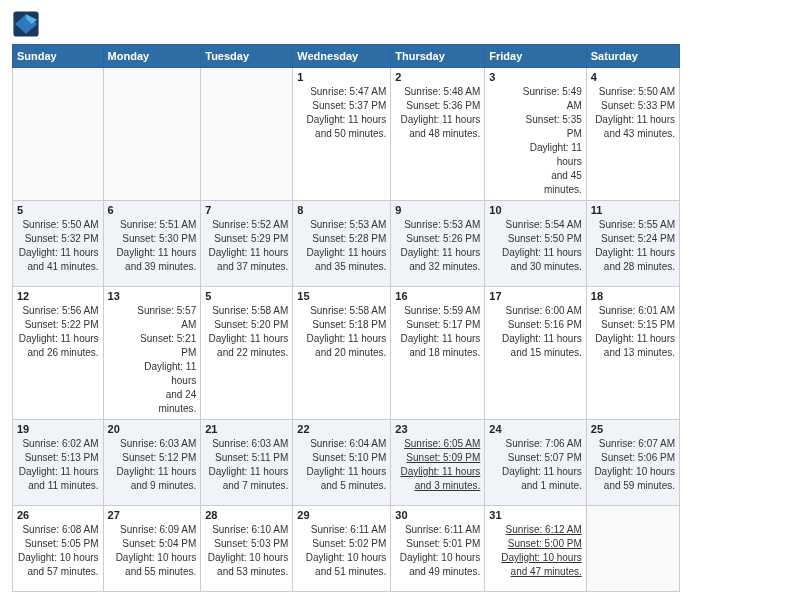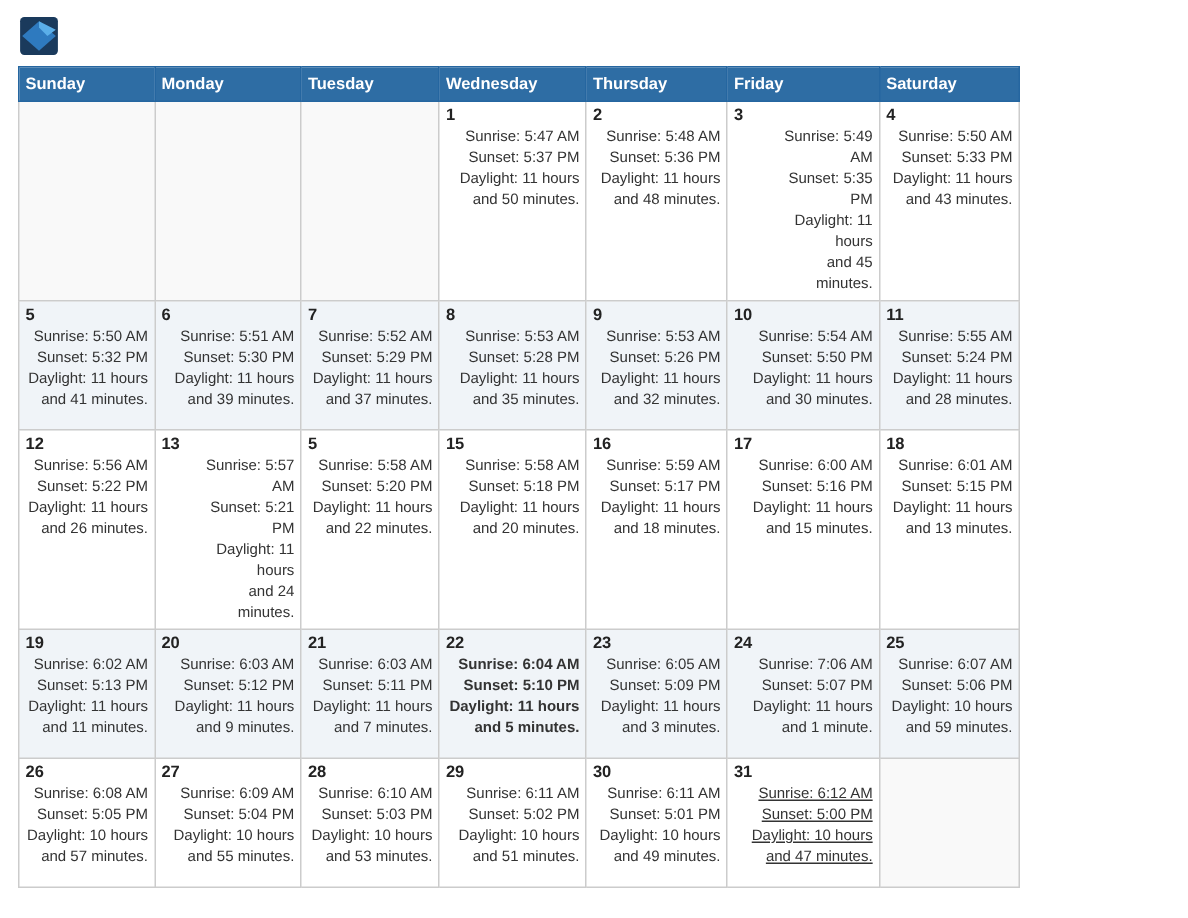--- a/index.html
+++ b/index.html
@@ -275,28 +275,28 @@
           </td>
           <td>
             <span class="day-number">21</span>
             <div class="cell-content" style="white-space: pre-line;">Sunrise: 6:03 AM
 Sunset: 5:11 PM
 Daylight: 11 hours
 and 7 minutes.</div>
           </td>
           <td>
             <span class="day-number">22</span>
-            <div class="cell-content" style="white-space: pre-line; font-weight: bold;">Sunrise: 6:04 AM
+            <div class="cell-content" style="white-space: pre-line;">Sunrise: 6:04 AM
 Sunset: 5:10 PM
 Daylight: 11 hours
 and 5 minutes.</div>
           </td>
           <td>
             <span class="day-number">23</span>
-            <div class="cell-content" style="white-space: pre-line;">Sunrise: 6:05 AM
+            <div class="cell-content" style="white-space: pre-line; text-decoration: underline;">Sunrise: 6:05 AM
 Sunset: 5:09 PM
 Daylight: 11 hours
 and 3 minutes.</div>
           </td>
           <td>
             <span class="day-number">24</span>
             <div class="cell-content" style="white-space: pre-line;">Sunrise: 7:06 AM
 Sunset: 5:07 PM
 Daylight: 11 hours
 and 1 minute.</div>

